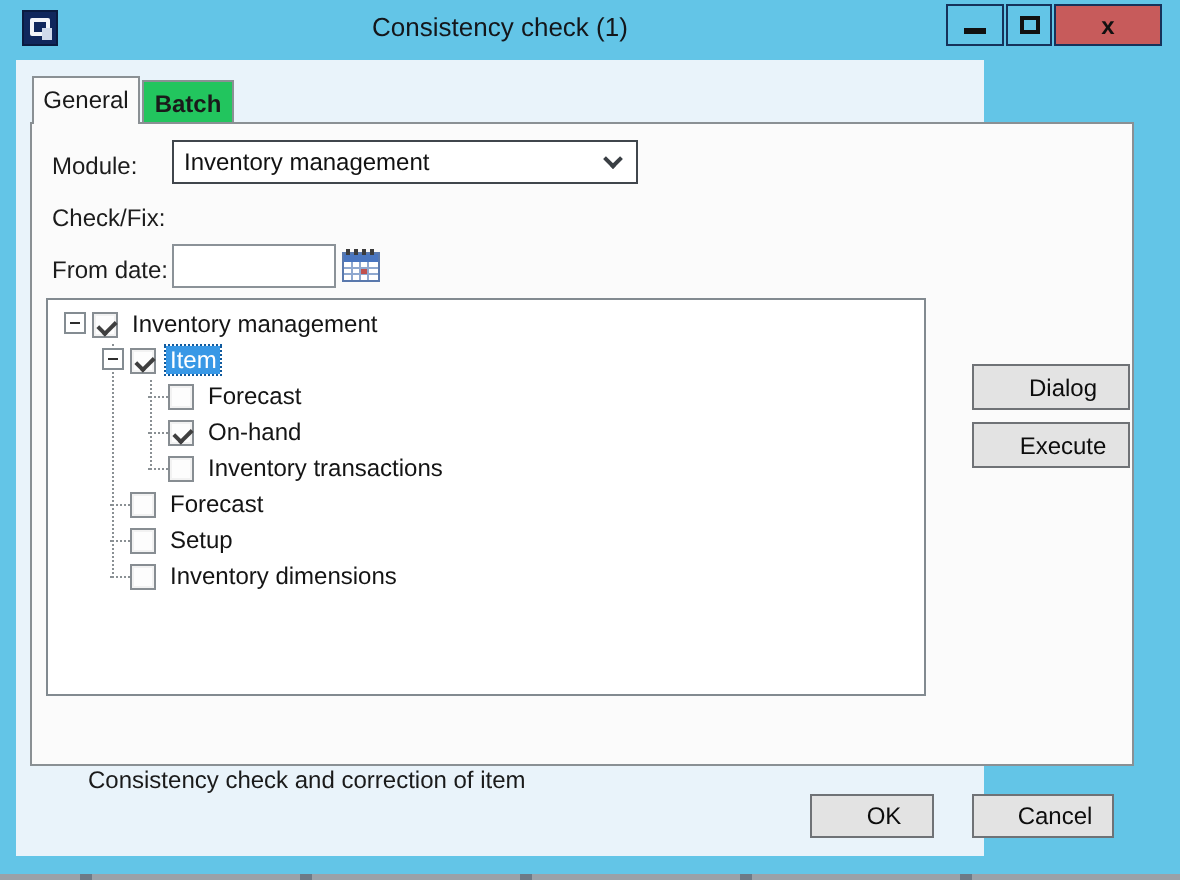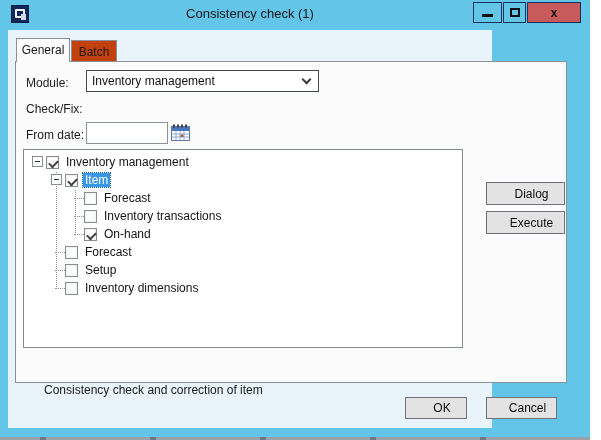--- a/index.html
+++ b/index.html
@@ -21,21 +21,21 @@
   .btn-close { left:527px; width:54px; background:#c75b5b; font-weight:bold; font-size:12px; color:#111; }
   .glyph-min { width:11px; height:3px; background:#111; margin-top:6px; }
   .glyph-max { width:10px; height:9px; border:2px solid #111; background:transparent; }
 
   
   .client { position:absolute; left:8px; top:30px; width:484px; height:398px; background:#e9f3fa; }
 
   
   .tab { position:absolute; font-size:12px; color:#1a1a1a; border:1px solid #8a9094; border-bottom:none; text-align:center; padding-top:4px; cursor:default; }
   .tab-general { left:8px; top:8px; width:54px; height:24px; background:#fbfbfb; z-index:3; }
-  .tab-batch   { left:63px; top:10px; width:46px; height:22px; background:#c2410c; z-index:1; }
+  .tab-batch   { left:63px; top:10px; width:46px; height:22px; background:#22c55e; z-index:1;font-weight:bold; }
   .tabpage { position:absolute; left:7px; top:31px; width:552px; height:322px; background:#fbfbfb; border:1px solid #8a9094; z-index:2; }
 
   
   .flabel { position:absolute; font-size:12px; color:#1c1c1c; }
   .lbl-module { left:10px; top:14px; }
   .lbl-checkfix { left:10px; top:40px; }
   .lbl-fromdate { left:10px; top:66px; }
 
   .combo { position:absolute; background:#ffffff; border:1px solid #40464c; font-size:12px; color:#111; display:flex; align-items:center; cursor:default; }
   .combo .val { padding-left:5px; flex:1; white-space:nowrap; overflow:hidden; }
@@ -152,28 +152,28 @@
           </div>
 
           <div class="trow l2">
             <span class="slot stub"></span>
             <span class="cb"></span>
             <span class="tlabel">Forecast</span>
           </div>
 
           <div class="trow l2">
             <span class="slot stub"></span>
-            <span class="cb"></span>
-            <span class="tlabel">Inventory transactions</span>
-          </div>
-
-          <div class="trow l2">
-            <span class="slot stub"></span>
             <span class="cb checked"></span>
             <span class="tlabel">On-hand</span>
+          </div>
+
+          <div class="trow l2">
+            <span class="slot stub"></span>
+            <span class="cb"></span>
+            <span class="tlabel">Inventory transactions</span>
           </div>
 
           <div class="trow l1">
             <span class="slot stub"></span>
             <span class="cb"></span>
             <span class="tlabel">Forecast</span>
           </div>
 
           <div class="trow l1">
             <span class="slot stub"></span>

